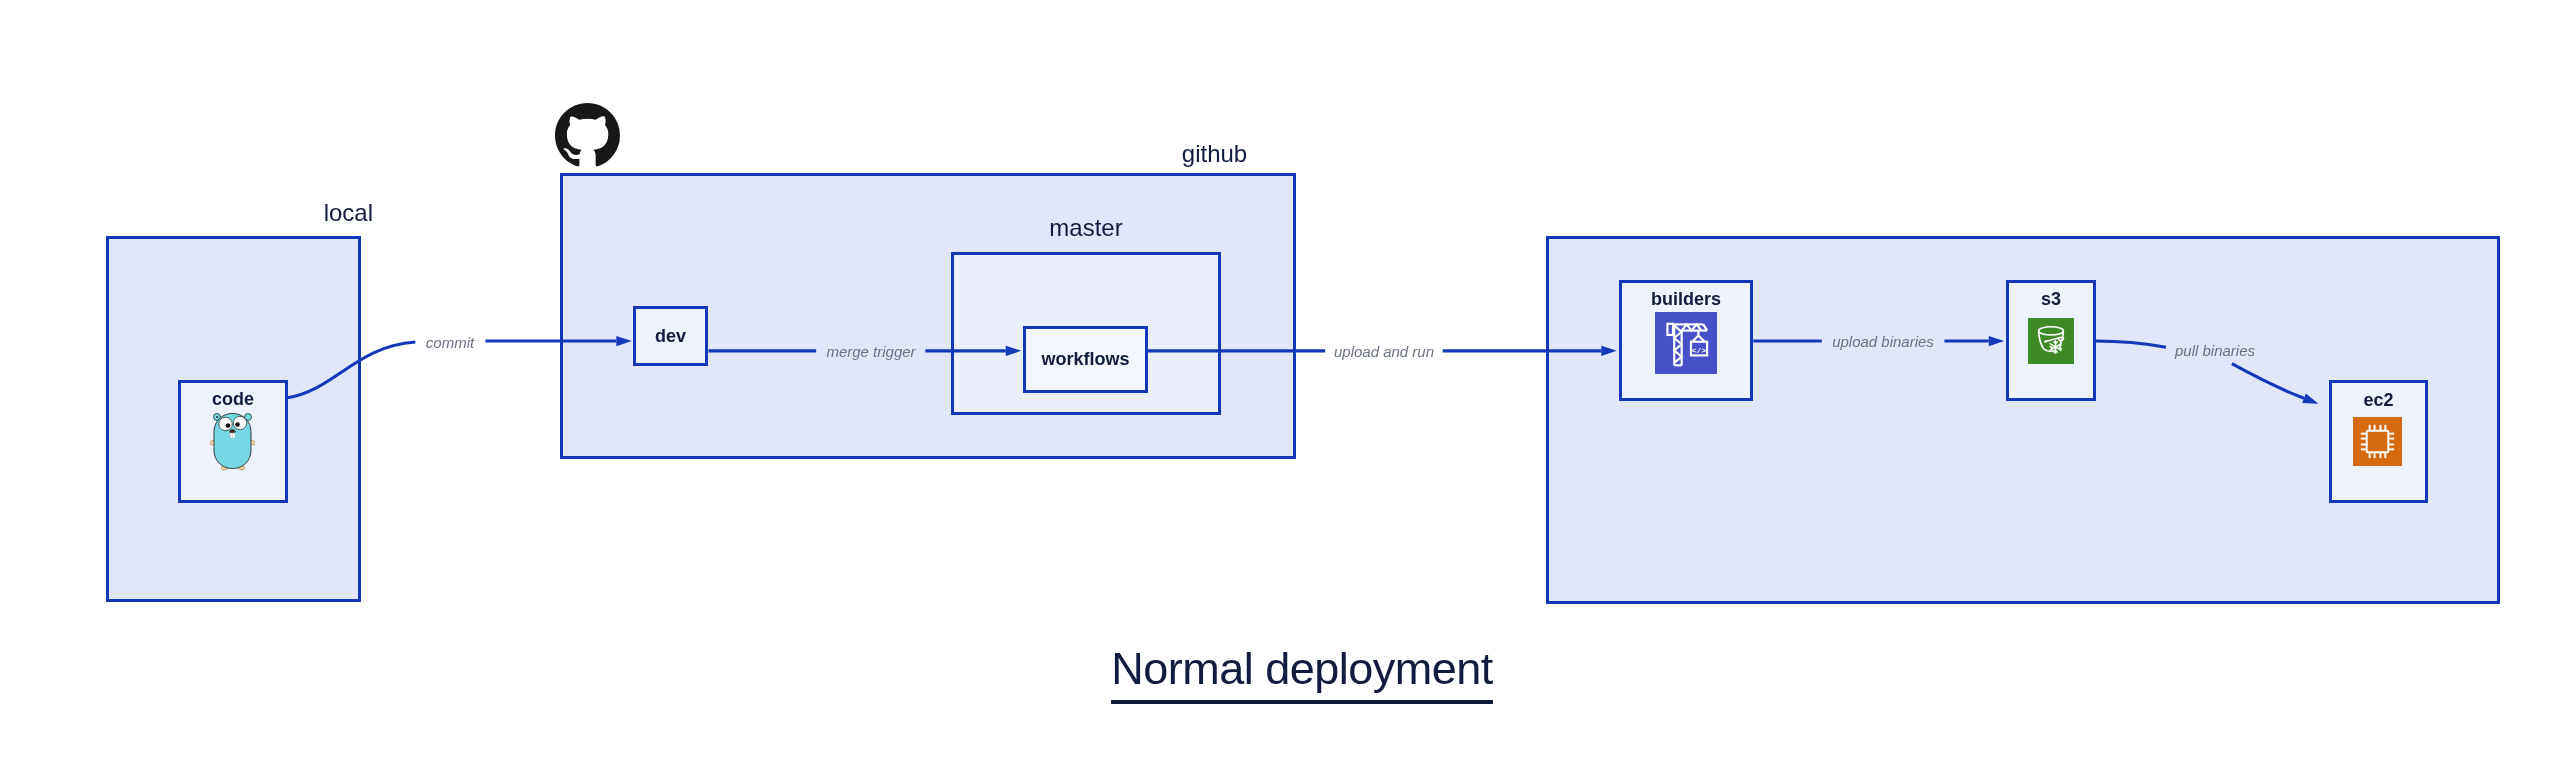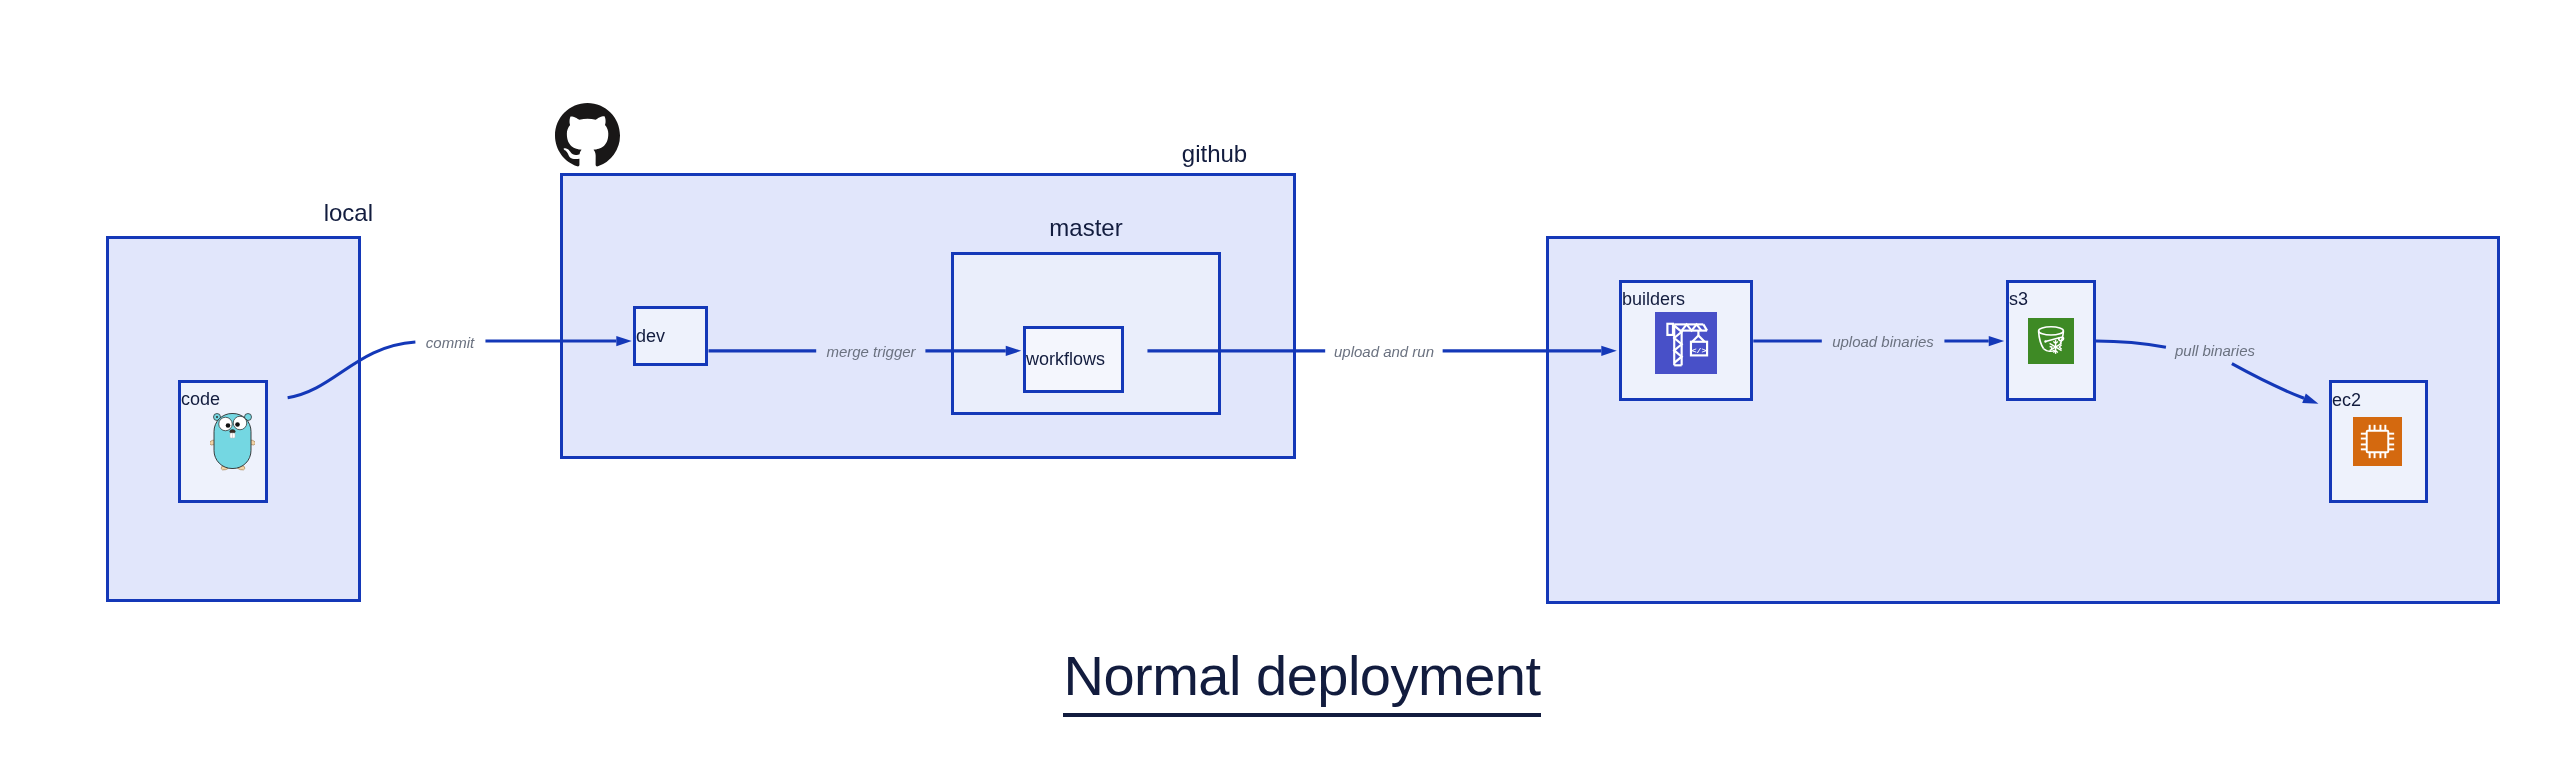--- a/index.html
+++ b/index.html
@@ -10,26 +10,26 @@
   }
   *{margin:0;padding:0;box-sizing:border-box}
   html,body{background:#ffffff;font-family:"Liberation Sans",sans-serif}
   #canvas{position:relative;width:2604px;height:781px;background:#fff;overflow:hidden}
   .abs{position:absolute}
   .container-box{border:3.1px solid var(--line-blue);background:var(--container-fill)}
   .container-box.lvl2{background:var(--master-fill)}
   .node-box{border:3.1px solid var(--line-blue);background:var(--node-fill)}
   .node-box.lvl3{background:var(--workflows-fill)}
   .container-label{color:var(--label-navy);font-size:24px;line-height:27px}
-  .node-label{color:var(--label-navy);font-size:18px;font-weight:normal;text-align:left;width:100%}
+  .node-label{color:var(--label-navy);font-size:18px;font-weight:bold;text-align:center;width:100%}
   .edge-label{color:var(--edge-label-gray);font-size:15px;font-style:italic;white-space:nowrap;
               transform:translate(-50%,-50%)}
   .center{display:flex;align-items:center;justify-content:center}
   #title-wrap{left:0;top:643px;width:2604px;text-align:center}
-  #title-text{display:inline-block;color:var(--label-navy);font-size:56px;letter-spacing:-0.5px;
+  #title-text{display:inline-block;color:var(--label-navy);font-size:45px;letter-spacing:-0.5px;
               border-bottom:4.6px solid var(--label-navy);padding-bottom:5.2px}
   svg{display:block}
   .edge-line{stroke:var(--line-blue);stroke-width:6;fill:none}
   .icon-svg{width:100%;height:100%}
 </style>
 </head>
 <body>
 
 <div id="canvas">
 
@@ -43,21 +43,21 @@
     <svg class="icon-svg" viewBox="0 0 16 16">
       <path fill="var(--octocat-black)" d="M8 0C3.58 0 0 3.58 0 8c0 3.54 2.29 6.53 5.47 7.59.4.07.55-.17.55-.38 0-.19-.01-.82-.01-1.49-2.01.37-2.53-.49-2.69-.94-.09-.23-.48-.94-.82-1.13-.28-.15-.68-.52-.01-.53.63-.01 1.08.58 1.23.82.72 1.21 1.87.87 2.33.66.07-.52.28-.87.51-1.07-1.78-.2-3.64-.89-3.64-3.95 0-.87.31-1.59.82-2.15-.08-.2-.36-1.02.08-2.12 0 0 .67-.21 2.2.82.64-.18 1.32-.27 2-.27s1.36.09 2 .27c1.53-1.04 2.2-.82 2.2-.82.44 1.1.16 1.92.08 2.12.51.56.82 1.27.82 2.15 0 3.07-1.87 3.75-3.65 3.95.29.25.54.73.54 1.48 0 1.07-.01 1.93-.01 2.2 0 .21.15.46.55.38A8.01 8.01 0 0 0 16 8c0-4.42-3.58-8-8-8z"></path>
     </svg>
   </div>
 
   <div class="abs container-box lvl2" style="left:951px;top:252px;width:270px;height:163px"></div>
   <div class="abs container-label" style="left:951px;top:214px;width:270px;text-align:center">master</div>
 
   <div class="abs container-box" style="left:1546px;top:236px;width:954px;height:368px"></div>
 
-  <div class="abs node-box" style="left:178px;top:380px;width:90px;height:123px">
+  <div class="abs node-box" style="left:178px;top:380px;width:110px;height:123px">
     <div class="node-label" style="position:absolute;top:6.2px">code</div>
   </div>
   <div class="abs" style="left:210px;top:410px;width:45px;height:61px">
     <svg class="icon-svg" viewBox="0 0 90 120">
       <circle cx="14" cy="13" r="7" fill="var(--gopher-teal)" stroke="#2b2b2b" stroke-width="1.5"></circle>
       <circle cx="76" cy="13" r="7" fill="var(--gopher-teal)" stroke="#2b2b2b" stroke-width="1.5"></circle>
       <circle cx="14" cy="13" r="2" fill="#2b2b2b"></circle>
       <ellipse cx="6" cy="64" rx="7" ry="4.5" fill="#f2d3a7" stroke="#a08050" stroke-width="1.2" transform="rotate(-20 6 64)"></ellipse>
       <ellipse cx="84" cy="64" rx="7" ry="4.5" fill="#f2d3a7" stroke="#a08050" stroke-width="1.2" transform="rotate(20 84 64)"></ellipse>
       <ellipse cx="30" cy="114" rx="8" ry="4.5" fill="#f2d3a7" stroke="#a08050" stroke-width="1.2" transform="rotate(-15 30 114)"></ellipse>
@@ -70,21 +70,21 @@
       <ellipse cx="45" cy="42" rx="5.5" ry="3.8" fill="#3b2c23" stroke="#222222" stroke-width="1"></ellipse>
       <rect x="40" y="45" width="10" height="10" rx="2" fill="#ffffff" stroke="#b9b9b9" stroke-width="1"></rect>
       <line x1="45" y1="45" x2="45" y2="55" stroke="#b9b9b9" stroke-width="1"></line>
     </svg>
   </div>
 
   <div class="abs node-box center" style="left:633px;top:306px;width:75px;height:60px">
     <div class="node-label">dev</div>
   </div>
 
-  <div class="abs node-box lvl3 center" style="left:1023px;top:326px;width:101px;height:67px">
+  <div class="abs node-box lvl3 center" style="left:1023px;top:326px;width:125px;height:67px">
     <div class="node-label">workflows</div>
   </div>
 
   <div class="abs node-box" style="left:1619px;top:280px;width:134px;height:121px">
     <div class="node-label" style="position:absolute;top:6.2px">builders</div>
   </div>
   <div class="abs" style="left:1655px;top:312px;width:62px;height:62px">
     <svg class="icon-svg" viewBox="0 0 100 100">
       <rect x="0" y="0" width="100" height="100" fill="var(--codebuild-purple)"></rect>
       <g stroke="#ffffff" stroke-width="3.5" fill="none">

